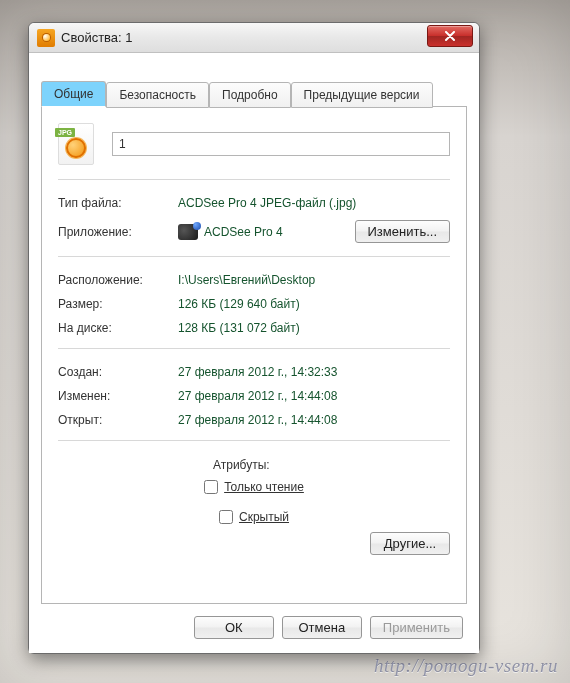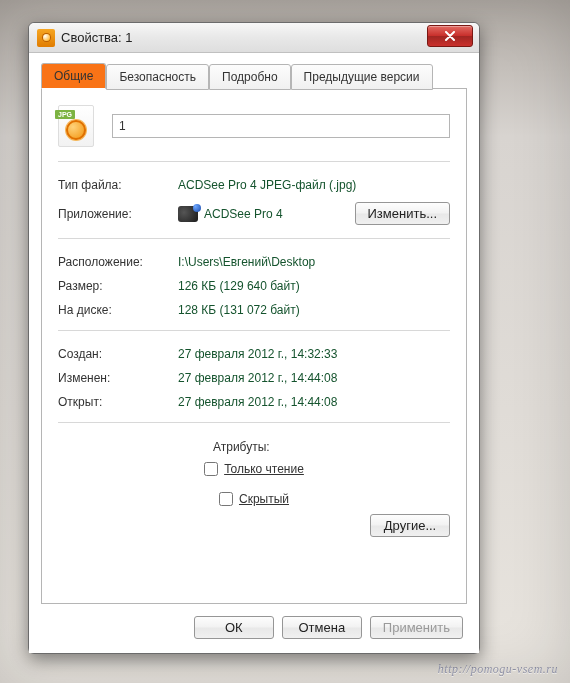--- a/index.html
+++ b/index.html
@@ -91,23 +91,24 @@
     border: 1px solid #b5b5b5;
     background: linear-gradient(180deg,#fcfcfc,#f0f0f0);
     border-radius: 3px 3px 0 0;
     margin-right: 0px;
     color: #333;
     font-size: 12px;
     position: relative;
     cursor: pointer;
   }
   .tab.active {
-    background: #f97316;
+    background: #7dd3fc;
     border-bottom-color: #fff;
     z-index: 3;
+    margin-top: 18px;
   }
   .tab:not(.active) {
     top: 1px;
   }
   .tabpanel {
     border: 1px solid #b5b5b5;
     padding: 16px 16px 10px 16px;
     flex: 1;
     position: relative;
     z-index: 1;
@@ -227,21 +228,21 @@
     display: flex;
     justify-content: flex-end;
     gap: 8px;
     padding: 12px 4px 4px 4px;
   }
   .watermark {
     position: absolute;
     right: 12px; bottom: 6px;
     color: rgba(30,40,90,.45);
     font-style: italic;
-    font-size: 12px;
+    font-size: 19px;
     text-shadow: 0 1px 0 rgba(255,255,255,.6);
     font-family: Georgia, serif;
     letter-spacing: .5px;
   }
 </style>
 </head>
 <body>
 
 <div class="backdrop"></div>
 

